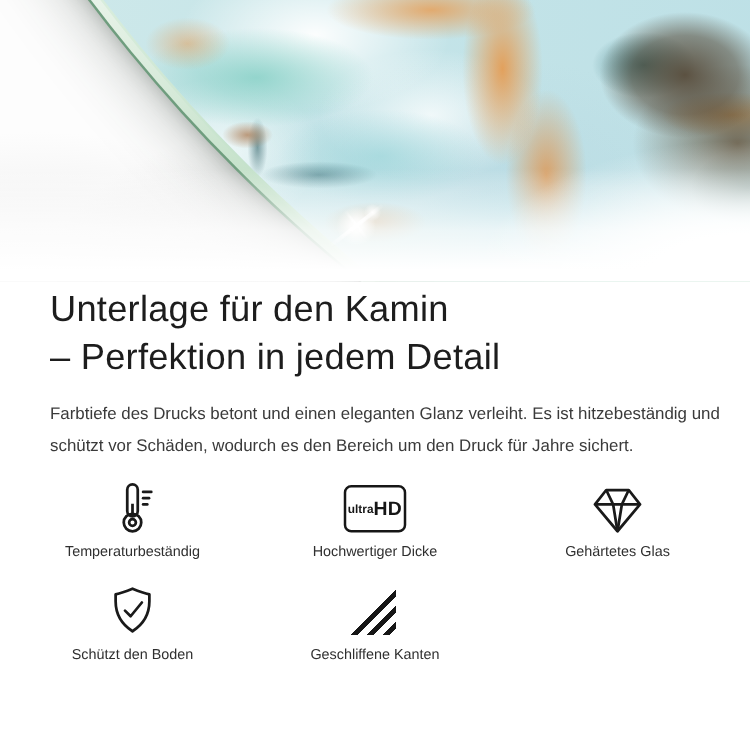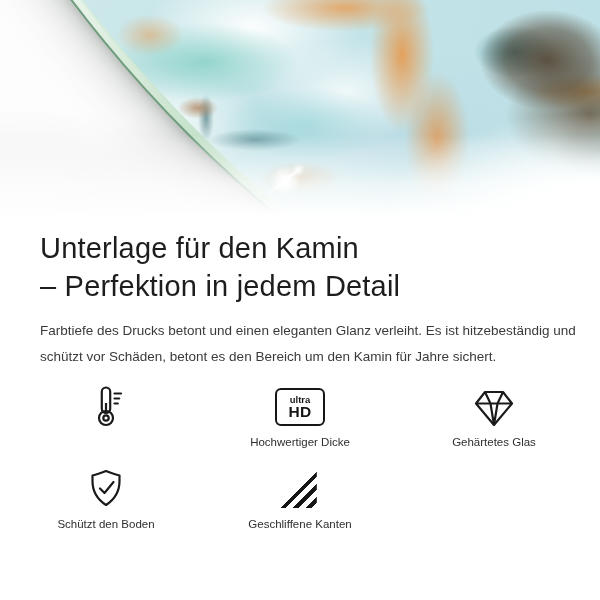--- a/index.html
+++ b/index.html
@@ -72,21 +72,21 @@
   .desc div{white-space:nowrap;}
   
   .features{margin-top:14px;padding:0 16px;display:grid;
     grid-template-columns:180px 180px 180px;column-gap:14px;row-gap:16px;}
   .feature{display:flex;flex-direction:column;align-items:center;}
   .icon-box{height:46px;display:flex;align-items:center;justify-content:center;}
   .feature-label{margin-top:5px;font-size:11.5px;line-height:15px;color:#2f2f2f;text-align:center;}
   .icon-stroke{stroke:#1a1a1a;fill:none;stroke-width:2.2;}
   
   .uhd{width:50px;height:38px;border:2.5px solid #161616;border-radius:6px;box-sizing:border-box;
-    display:flex;flex-direction:column;align-items:center;justify-content:center;color:#161616;}
+    display:flex;flex-direction:row;align-items:center;justify-content:center;color:#161616;}
   .uhd .uhd-top{font-size:9.5px;font-weight:700;line-height:9px;}
   .uhd .uhd-bottom{font-size:15.5px;font-weight:700;line-height:15px;letter-spacing:0.3px;text-align:right;}
   
   .edge-tri{width:40px;height:38px;
     background:repeating-linear-gradient(135deg,#161616 0px,#161616 4px,rgba(0,0,0,0) 4px,rgba(0,0,0,0) 9px);
     -webkit-clip-path:polygon(0% 100%,92% 0%,92% 100%);clip-path:polygon(0% 100%,92% 0%,92% 100%);}
   
   .thick{display:flex;flex-direction:column;align-items:center;}
   .thick-bar{width:40px;height:11px;box-sizing:border-box;border:2px solid #161616;margin:1px 0;
     background:repeating-linear-gradient(135deg,#161616 0px,#161616 3px,rgba(0,0,0,0) 3px,rgba(0,0,0,0) 6.5px);}
@@ -111,38 +111,39 @@
     <div class="sparkle-dot"></div>
   </section>
 
   <section class="content">
     <h1 class="title">
       <span>Unterlage für den Kamin</span>
       <span>– Perfektion in jedem Detail</span>
     </h1>
     <div class="desc">
       <div>Farbtiefe des Drucks betont und einen eleganten Glanz verleiht. Es ist hitzebeständig und</div>
-      <div>schützt vor Schäden, betont es den Bereich um den Kamin für Jahre sichert.</div>
+      <div>schützt vor Schäden, wodurch es den Bereich um den Druck für Jahre sichert.</div>
     </div>
   </section>
 
   <section class="features">
 
     <div class="feature">
       <div class="icon-box">
         <svg width="44" height="46" viewBox="0 0 44 46">
           <circle class="icon-stroke" cx="22" cy="34" r="7"></circle>
           <rect class="icon-stroke" x="17.8" y="3.5" width="8.4" height="25.5" rx="4.2" fill="#fff"></rect>
           <line class="icon-stroke" x1="22" y1="19" x2="22" y2="28" stroke-width="2"></line>
           <circle class="icon-stroke" cx="22" cy="34" r="2.7" stroke-width="2"></circle>
           <path class="icon-stroke" d="M30.5 9.5 H37" stroke-linecap="round"></path>
           <path class="icon-stroke" d="M30.5 14.5 H35.2" stroke-linecap="round"></path>
           <path class="icon-stroke" d="M30.5 19.5 H33.8" stroke-linecap="round"></path>
         </svg>
       </div>
+      <div class="feature-label">Temperaturbeständig</div>
     </div>
 
     <div class="feature">
       <div class="icon-box">
         <div class="uhd">
           <span class="uhd-top">ultra</span>
           <span class="uhd-bottom">HD</span>
         </div>
       </div>
       <div class="feature-label">Hochwertiger Dicke</div>

